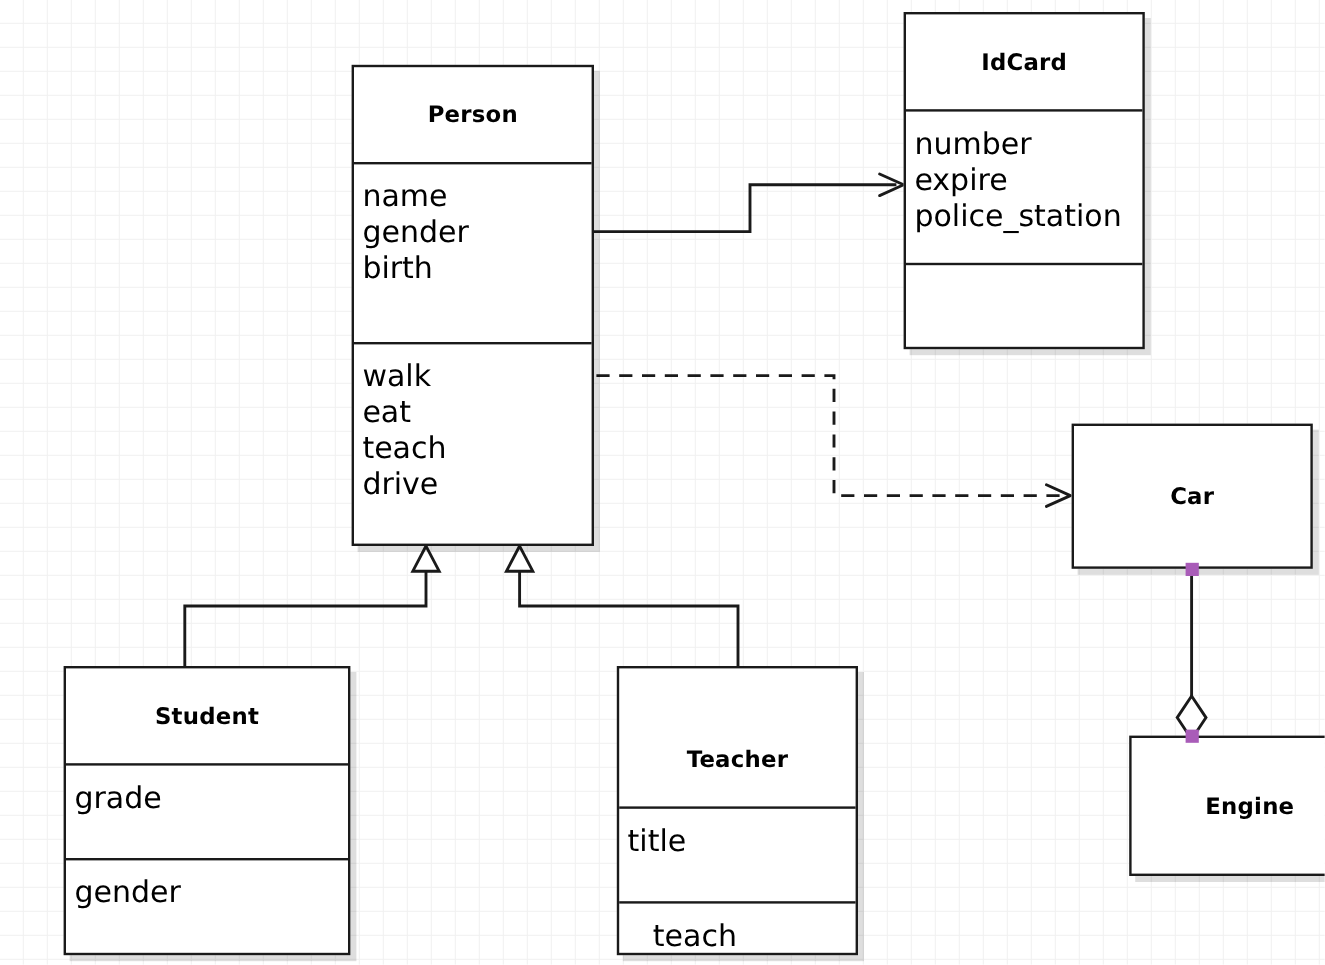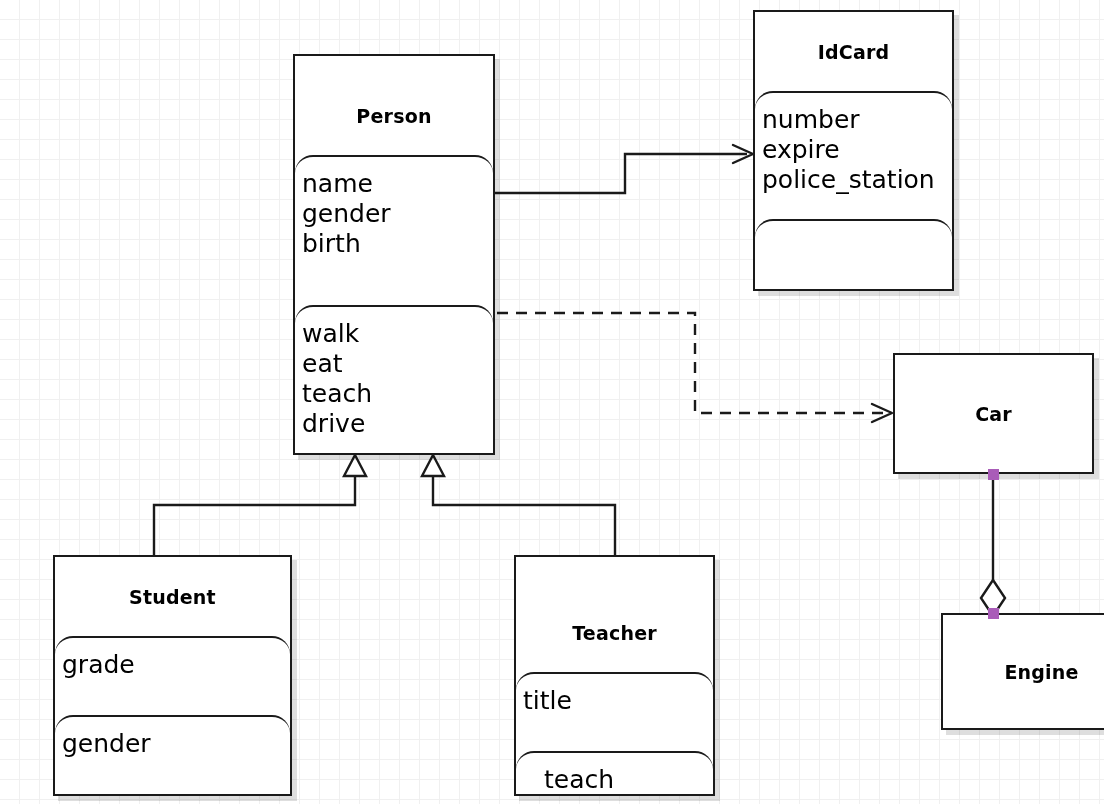--- a/index.html
+++ b/index.html
@@ -35,21 +35,20 @@
     border: 2px solid #1a1a1a;
     box-shadow: 5px 5px 0 0 rgba(0,0,0,0.13);
     display: flex;
     flex-direction: column;
     z-index: 3;
   }
   .compartment {
     box-sizing: border-box;
     position: relative;
     overflow: hidden;
-    border-radius: 18px;
   }
   .compartment + .compartment {
     border-top: 2px solid #1a1a1a;
   }
   .c-title {
     display: flex;
     align-items: center;
     justify-content: center;
   }
   .class-name {
@@ -102,21 +101,21 @@
       <polygon points="433,455 422,476 444,476" fill="#ffffff" stroke="#1a1a1a" stroke-width="2.4" stroke-linejoin="miter"></polygon>
     </g>
 
     <g>
       <path d="M 993 474 L 993 580" fill="none" stroke="#1a1a1a" stroke-width="2.4"></path>
       <polygon points="993,580 1005,598 993,616 981,598" fill="#ffffff" stroke="#1a1a1a" stroke-width="2.4" stroke-linejoin="miter"></polygon>
     </g>
   </svg>
 
   <div class="uml-class" style="left:293px; top:54px; width:202px; height:401px;">
-    <div class="compartment c-title" style="height:79px;margin-top:20px;">
+    <div class="compartment c-title" style="height:79px;">
       <span class="class-name">Person</span>
     </div>
     <div class="compartment c-body" style="height:150px;">
       <div class="member">name</div>
       <div class="member">gender</div>
       <div class="member">birth</div>
     </div>
     <div class="compartment c-body" style="flex:1;">
       <div class="member">walk</div>
       <div class="member">eat</div>

